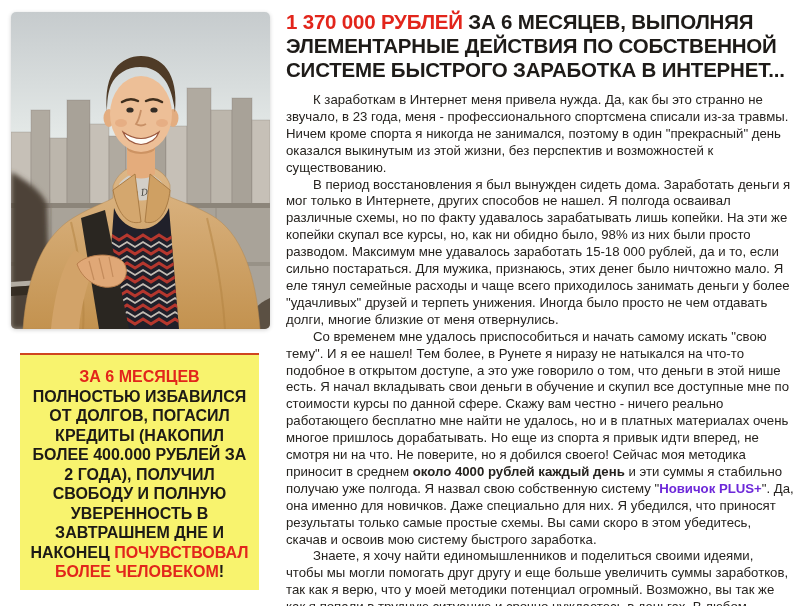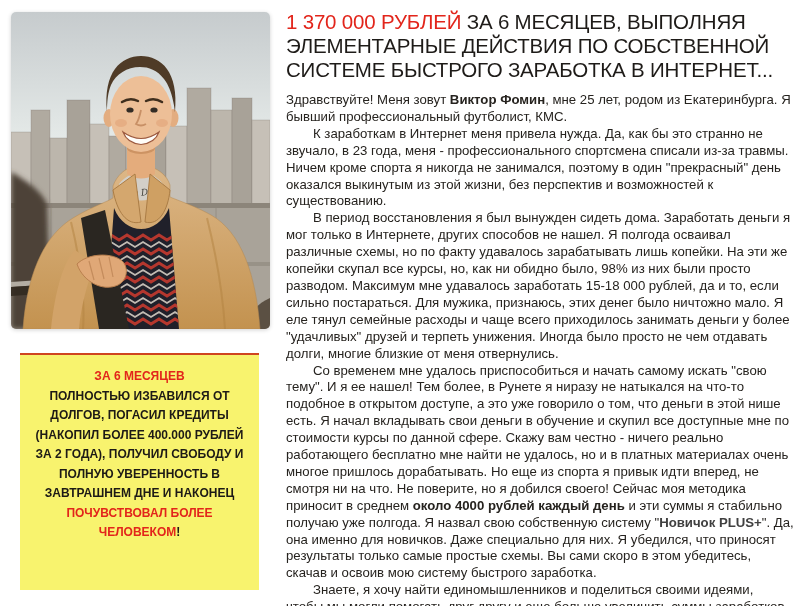--- a/index.html
+++ b/index.html
@@ -4,32 +4,32 @@
 <style>
   html,body{margin:0;padding:0;background:#ffffff;}
   .page{position:relative;width:800px;height:606px;background:#ffffff;overflow:hidden;
         font-family:"Liberation Sans",sans-serif;color:#26231f;}
   
   .photo{position:absolute;left:11px;top:12px;width:259px;height:317px;border-radius:5px;
          overflow:hidden;box-shadow:0 1px 4px rgba(0,0,0,.18);}
   .photo svg{display:block;width:100%;height:100%;}
   .promo{position:absolute;left:20px;top:353px;width:239px;height:237px;box-sizing:border-box;
          background:#f8f36e;border-top:2px solid #cf4520;text-align:center;font-weight:bold;
-         font-size:12px;line-height:19.5px;color:#1d1a16;padding:12px 7px 0 7px;}
+         font-size:16px;line-height:19.5px;color:#1d1a16;padding:12px 7px 0 7px;}
   .promo .red-line{color:#e2251b;}
   
   .headline{position:absolute;left:286px;top:10px;width:508px;margin:0;font-size:20.5px;
-            line-height:24px;font-weight:normal;color:#1e1b18;letter-spacing:-0.2px;}
+            line-height:24px;font-weight:bold;color:#1e1b18;letter-spacing:-0.2px;}
   .headline .red{color:#e2251b;}
   .article{position:absolute;left:286px;top:92px;width:508px;font-size:13.2px;
            line-height:16.9px;color:#26231f;}
   .article p{margin:0;}
   .article p.indent{text-indent:27px;}
   .b{font-weight:bold;}
-  .red{color:#404040;}
+  .red{color:#6d28d9;}
 </style>
 </head>
 <body>
 
 <div class="page">
 
   <div class="photo">
     <svg viewBox="0 0 259 317" xmlns="http://www.w3.org/2000/svg">
       <defs>
         <linearGradient id="g_sky" x1="0" y1="0" x2="0" y2="1">
@@ -145,21 +145,20 @@
     <div class="red-line">ЗА 6 МЕСЯЦЕВ</div>
     <span>ПОЛНОСТЬЮ ИЗБАВИЛСЯ ОТ ДОЛГОВ, ПОГАСИЛ КРЕДИТЫ (НАКОПИЛ БОЛЕЕ 400.000 РУБЛЕЙ ЗА 2 ГОДА), ПОЛУЧИЛ СВОБОДУ И ПОЛНУЮ УВЕРЕННОСТЬ В ЗАВТРАШНЕМ ДНЕ И НАКОНЕЦ </span><span class="red-line">ПОЧУВСТВОВАЛ БОЛЕЕ ЧЕЛОВЕКОМ</span><span>!</span>
   </div>
 
   <h1 class="headline">
     <span class="red">1 370 000 РУБЛЕЙ</span><span> ЗА 6 МЕСЯЦЕВ, ВЫПОЛНЯЯ ЭЛЕМЕНТАРНЫЕ ДЕЙСТВИЯ ПО СОБСТВЕННОЙ СИСТЕМЕ БЫСТРОГО ЗАРАБОТКА В ИНТЕРНЕТ...</span>
   </h1>
 
   <div class="article">
     <div>
-        <p><span>Здравствуйте! Меня зовут </span><span class="b">Виктор Фомин</span><span>, мне 25 лет, родом из Екатеринбурга. Я бывший профессиональный футболист, КМС.</span></p>
         <p class="indent"><span>К заработкам в Интернет меня привела нужда. Да, как бы это странно не звучало, в 23 года, меня - профессионального спортсмена списали из-за травмы. Ничем кроме спорта я никогда не занимался, поэтому в один "прекрасный" день оказался выкинутым из этой жизни, без перспектив и возможностей к существованию.</span></p>
         <p class="indent"><span>В период восстановления я был вынужден сидеть дома. Заработать деньги я мог только в Интернете, других способов не нашел. Я полгода осваивал различные схемы, но по факту удавалось зарабатывать лишь копейки. На эти же копейки скупал все курсы, но, как ни обидно было, 98% из них были просто разводом. Максимум мне удавалось заработать 15-18 000 рублей, да и то, если сильно постараться. Для мужика, признаюсь, этих денег было ничтожно мало. Я еле тянул семейные расходы и чаще всего приходилось занимать деньги у более "удачливых" друзей и терпеть унижения. Иногда было просто не чем отдавать долги, многие близкие от меня отвернулись.</span></p>
         <p class="indent"><span>Со временем мне удалось приспособиться и начать самому искать "свою тему". И я ее нашел! Тем более, в Рунете я ниразу не натыкался на что-то подобное в открытом доступе, а это уже говорило о том, что деньги в этой нише есть. Я начал вкладывать свои деньги в обучение и скупил все доступные мне по стоимости курсы по данной сфере. Скажу вам честно - ничего реально работающего бесплатно мне найти не удалось, но и в платных материалах очень многое пришлось дорабатывать. Но еще из спорта я привык идти вперед, не смотря ни на что. Не поверите, но я добился своего! Сейчас моя методика приносит в среднем </span><span class="b">около 4000 рублей каждый день</span><span> и эти суммы я стабильно получаю уже полгода. Я назвал свою собственную систему "</span><span class="b red">Новичок PLUS+</span><span>". Да, она именно для новичков. Даже специально для них. Я убедился, что приносят результаты только самые простые схемы. Вы сами скоро в этом убедитесь, скачав и освоив мою систему быстрого заработка.</span></p>
         <p class="indent"><span>Знаете, я хочу найти единомышленников и поделиться своими идеями, чтобы мы могли помогать друг другу и еще больше увеличить суммы заработков, так как я верю, что у моей методики потенциал огромный. Возможно, вы так же как я попали в трудную ситуацию и срочно нуждаетесь в деньгах. В любом случае, дочитайте этот сайт до конца и вы узнаете, как получить и начать применять мою методику уже сейчас.</span></p>
       </div>
 
   </div>
 
 </div>
 

